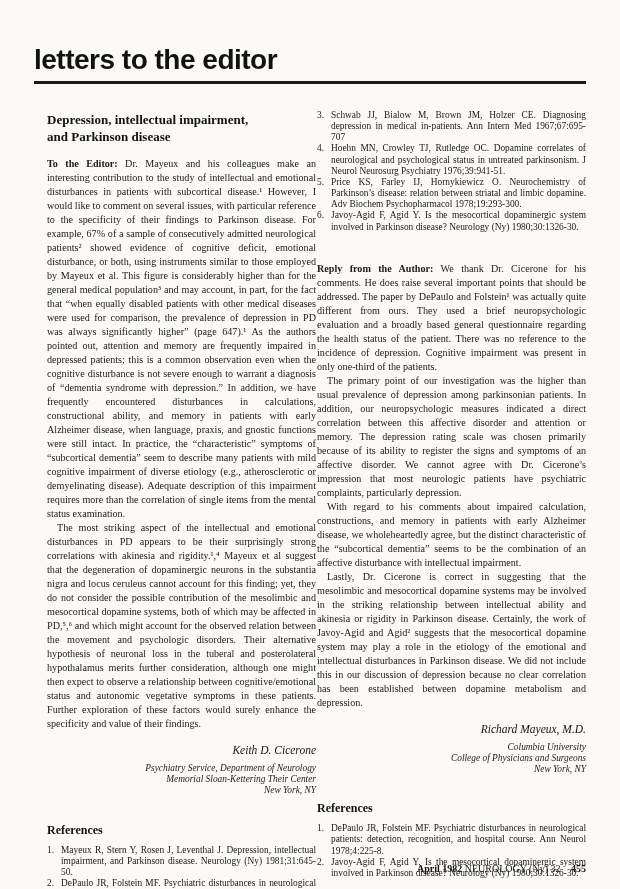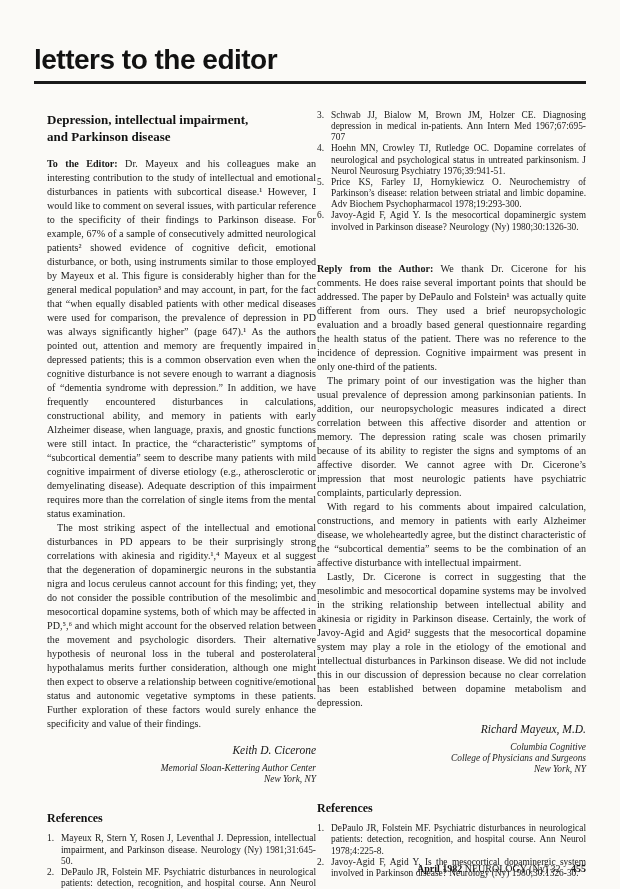--- a/index.html
+++ b/index.html
@@ -62,21 +62,22 @@
 
   <div class="col col-left">
     <h2 class="letter-title">Depression, intellectual impairment,
 and Parkinson disease</h2>
 
     <p class="body"><span class="lead-in">To the Editor:</span> <span>Dr. Mayeux and his colleagues make an interesting contribution to the study of intellectual and emotional disturbances in patients with subcortical disease.¹ However, I would like to comment on several issues, with particular reference to the specificity of their findings to Parkinson disease. For example, 67% of a sample of consecutively admitted neurological patients² showed evidence of cognitive deficit, emotional disturbance, or both, using instruments similar to those employed by Mayeux et al. This figure is considerably higher than for the general medical population³ and may account, in part, for the fact that “when equally disabled patients with other medical diseases were used for comparison, the prevalence of depression in PD was always significantly higher” (page 647).¹ As the authors pointed out, attention and memory are frequently impaired in depressed patients; this is a common observation even when the cognitive disturbance is not severe enough to warrant a diagnosis of “dementia syndrome with depression.” In addition, we have frequently encountered disturbances in calculations, constructional ability, and memory in patients with early Alzheimer disease, when language, praxis, and gnostic functions were still intact. In practice, the “characteristic” symptoms of “subcortical dementia” seem to describe many patients with mild cognitive impairment of diverse etiology (e.g., atherosclerotic or demyelinating disease). Adequate description of this impairment requires more than the correlation of single items from the mental status examination.</span></p>
     <p class="body indent">The most striking aspect of the intellectual and emotional disturbances in PD appears to be their surprisingly strong correlations with akinesia and rigidity.¹,⁴ Mayeux et al suggest that the degeneration of dopaminergic neurons in the substantia nigra and locus ceruleus cannot account for this finding; yet, they do not consider the possible contribution of the mesolimbic and mesocortical dopamine systems, both of which may be affected in PD,⁵,⁶ and which might account for the observed relation between the movement and psychologic disorders. Their alternative hypothesis of neuronal loss in the tuberal and posterolateral hypothalamus merits further consideration, although one might then expect to observe a relationship between cognitive/emotional status and autonomic vegetative symptoms in these patients. Further exploration of these factors would surely enhance the specificity and value of their findings.</p>
 
     <div class="signature">
       <div class="sig-name">Keith D. Cicerone</div>
-      <div class="sig-affil">Memorial Sloan-Kettering Author Center</div>
+      <div class="sig-affil">Psychiatry Service, Department of Neurology</div>
+      <div class="sig-affil">Memorial Sloan-Kettering Their Center</div>
       <div class="sig-affil">New York, NY</div>
     </div>
 
     <h3 class="refs-heading">References</h3>
 
     <div class="ref">
       <span class="ref-num">1.</span>
       <span class="ref-text">Mayeux R, Stern Y, Rosen J, Leventhal J. Depression, intellectual impairment, and Parkinson disease. Neurology (Ny) 1981;31:645-50.</span>
     </div>
     <div class="ref">
@@ -105,21 +106,21 @@
     </div>
 
     <div class="reply-block">
       <p class="body"><span class="lead-in">Reply from the Author:</span> <span>We thank Dr. Cicerone for his comments. He does raise several important points that should be addressed. The paper by DePaulo and Folstein¹ was actually quite different from ours. They used a brief neuropsychologic evaluation and a broadly based general questionnaire regarding the health status of the patient. There was no reference to the incidence of depression. Cognitive impairment was present in only one-third of the patients.</span></p>
       <p class="body indent">The primary point of our investigation was the higher than usual prevalence of depression among parkinsonian patients. In addition, our neuropsychologic measures indicated a direct correlation between this affective disorder and attention or memory. The depression rating scale was chosen primarily because of its ability to register the signs and symptoms of an affective disorder. We cannot agree with Dr. Cicerone’s impression that most neurologic patients have psychiatric complaints, particularly depression.</p>
       <p class="body indent">With regard to his comments about impaired calculation, constructions, and memory in patients with early Alzheimer disease, we wholeheartedly agree, but the distinct characteristic of the “subcortical dementia” seems to be the combination of an affective disturbance with intellectual impairment.</p>
       <p class="body indent">Lastly, Dr. Cicerone is correct in suggesting that the mesolimbic and mesocortical dopamine systems may be involved in the striking relationship between intellectual ability and akinesia or rigidity in Parkinson disease. Certainly, the work of Javoy-Agid and Agid² suggests that the mesocortical dopamine system may play a role in the etiology of the emotional and intellectual disturbances in Parkinson disease. We did not include this in our discussion of depression because no clear correlation has been established between dopamine metabolism and depression.</p>
 
       <div class="signature">
         <div class="sig-name">Richard Mayeux, M.D.</div>
-        <div class="sig-affil">Columbia Cognitive</div>
+        <div class="sig-affil">Columbia University</div>
         <div class="sig-affil">College of Physicians and Surgeons</div>
         <div class="sig-affil">New York, NY</div>
       </div>
 
       <h3 class="refs-heading">References</h3>
 
       <div class="ref">
         <span class="ref-num">1.</span>
         <span class="ref-text">DePaulo JR, Folstein MF. Psychiatric disturbances in neurological patients: detection, recognition, and hospital course. Ann Neurol 1978;4:225-8.</span>
       </div>

